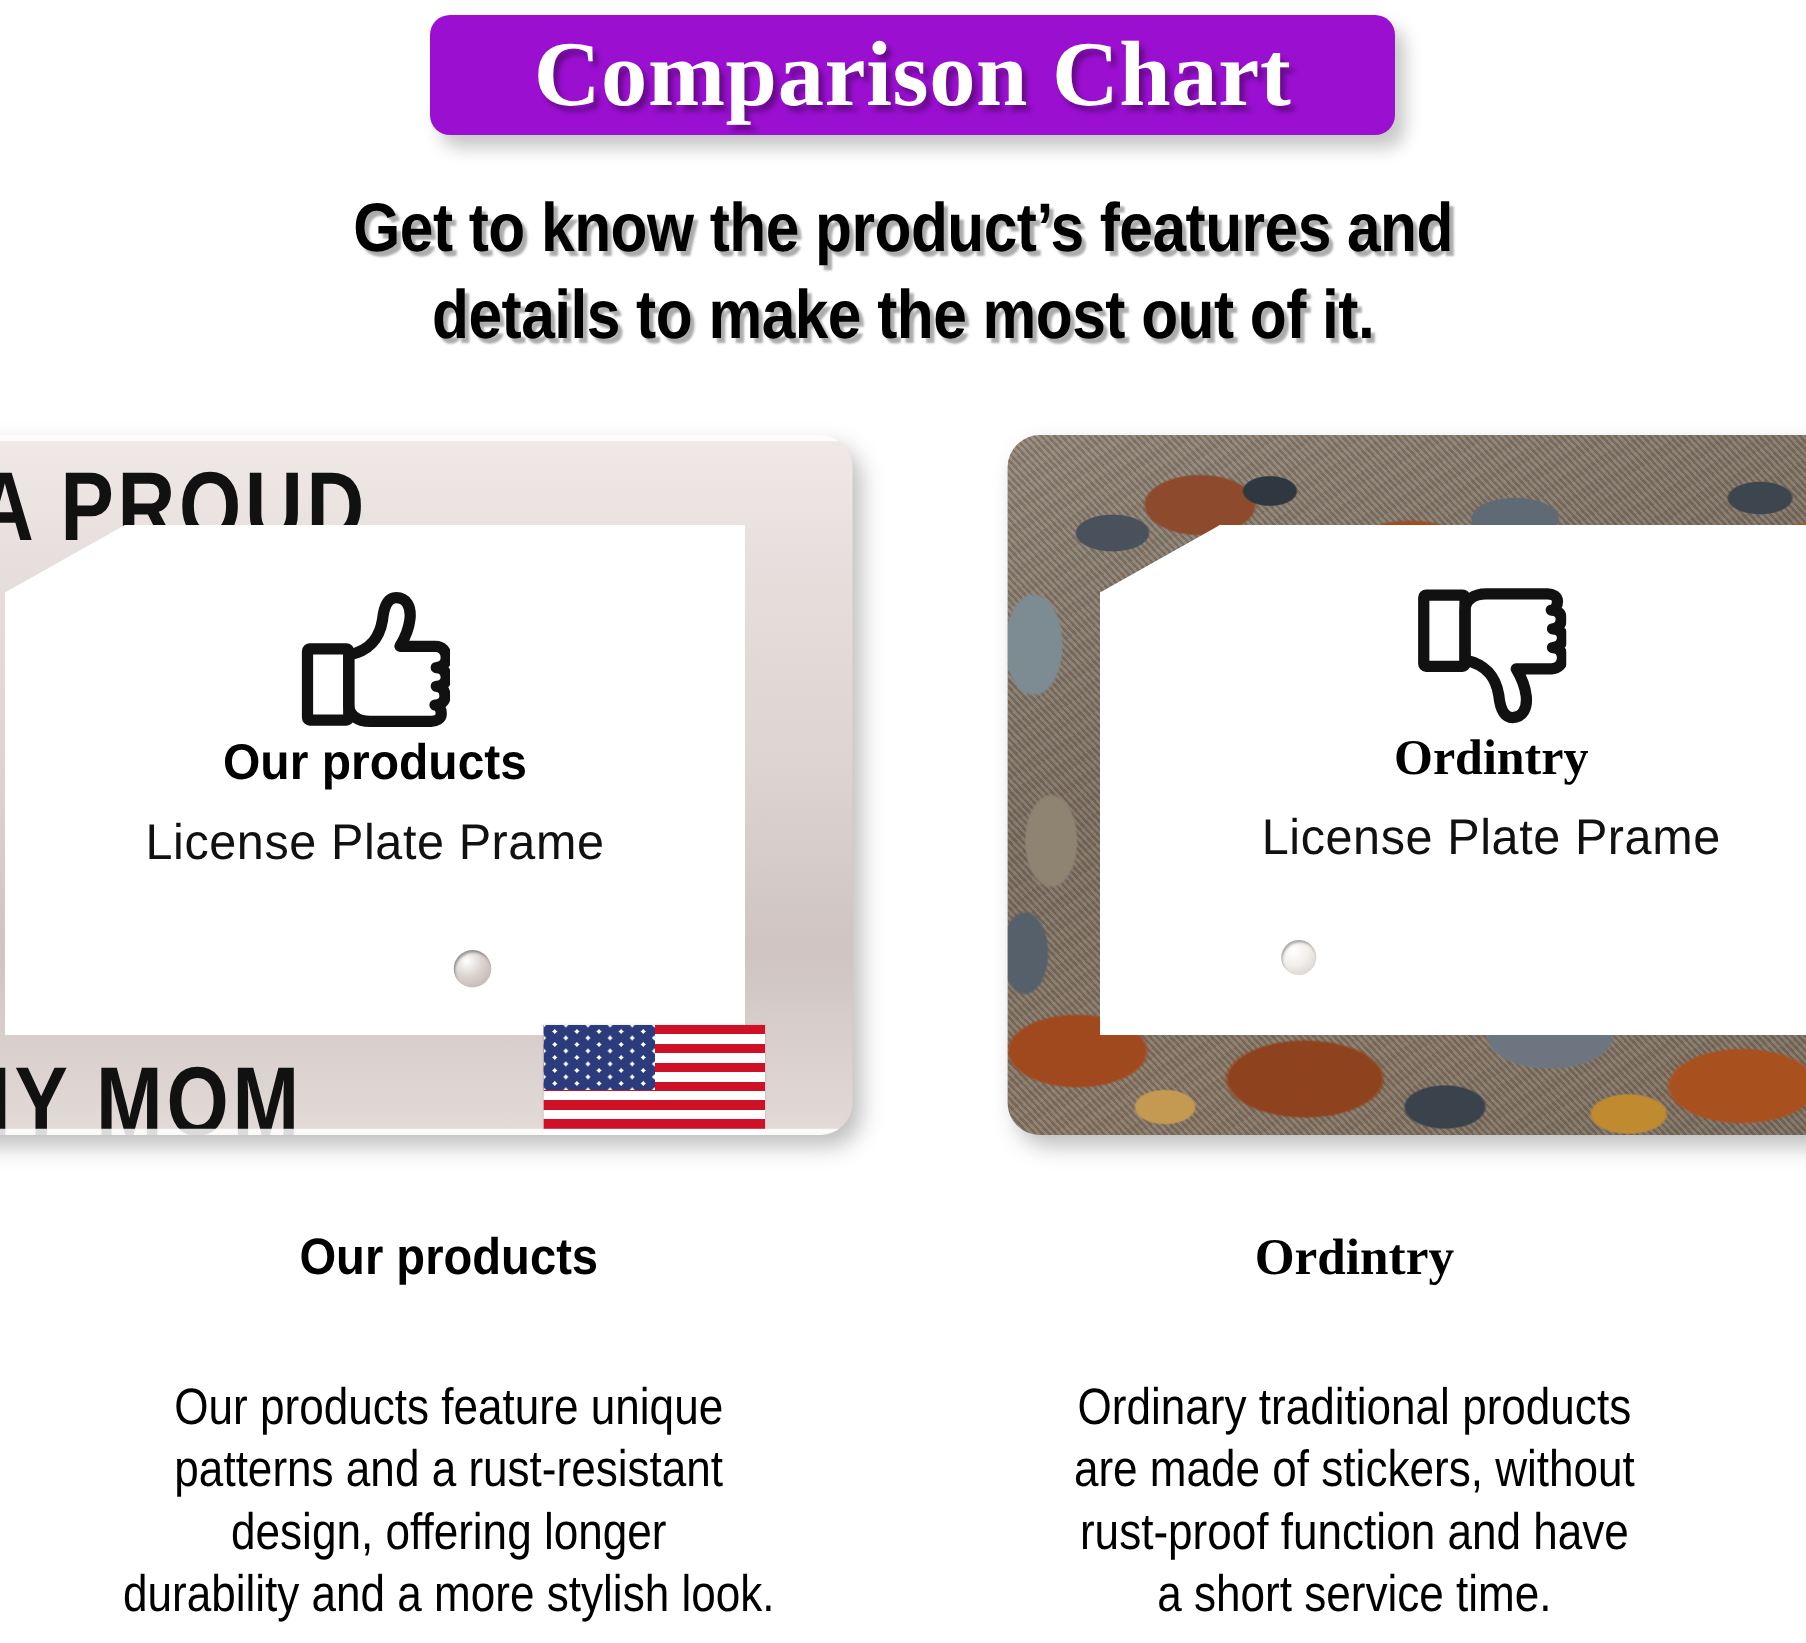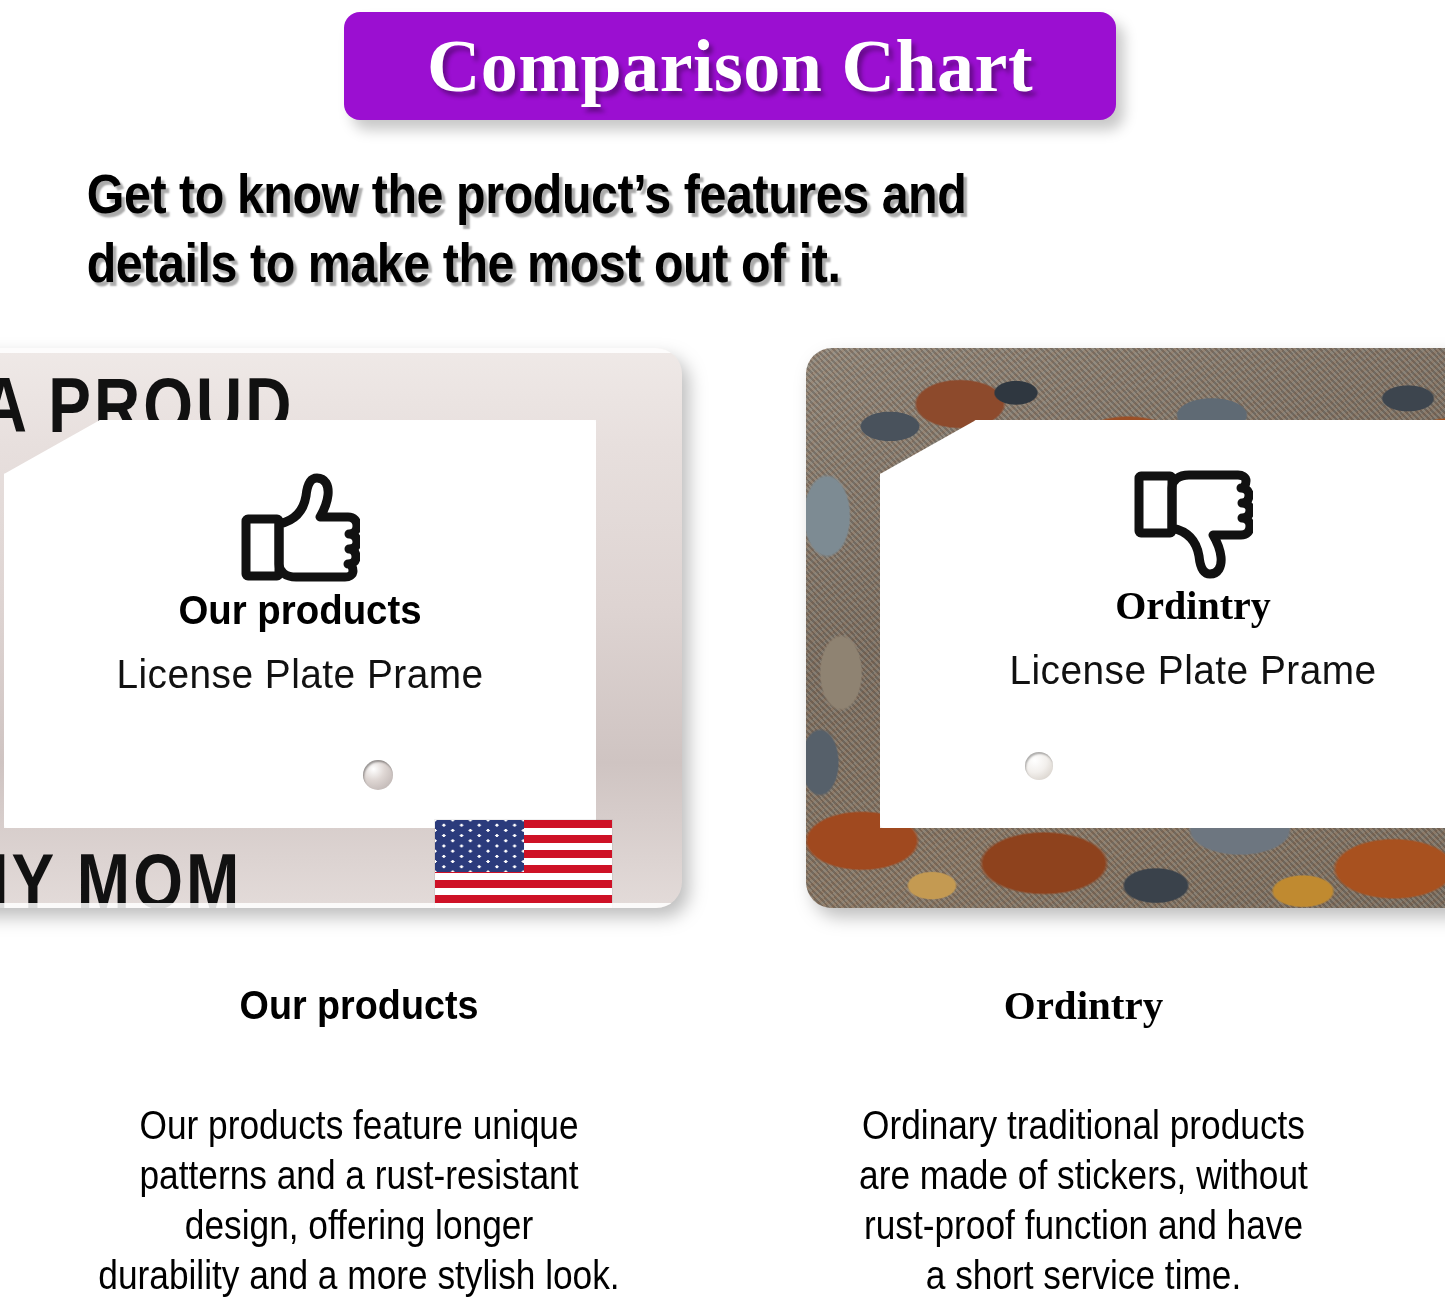--- a/index.html
+++ b/index.html
@@ -3,35 +3,36 @@
 <meta charset="utf-8">
 <style>
   html,body{margin:0;padding:0;}
   body{
     width:1445px;height:1314px;background:#ffffff;overflow:hidden;
     font-family:"Liberation Sans",sans-serif;position:relative;
   }
 
   
   #title-banner{
-    position:absolute;left:344px;top:12px;width:772px;height:108px;
+    position:absolute;left:344px;top:12px;width:772px;height:96px;
     background:#9B0FD1;border-radius:16px;
     box-shadow:8px 10px 14px rgba(0,0,0,0.22);
     display:flex;align-items:center;justify-content:center;
   }
   #title-banner .txt{
     font-family:"Liberation Serif",serif;font-weight:700;
     font-size:74px;color:#ffffff;letter-spacing:0.5px;line-height:1;
     text-shadow:4px 5px 4px rgba(0,0,0,0.33);
     white-space:nowrap;
   }
 
   
   #subtitle{
-    position:absolute;left:0;top:160px;width:1445px;
+    position:absolute;left:0;top:148px;width:1445px;
+    text-align:center;
   }
   #subtitle .line{
     display:block;
     font-family:"Liberation Sans",sans-serif;font-weight:700;
     font-size:55px;line-height:69px;color:#000000;
     letter-spacing:-0.5px;
     transform:scaleX(0.88);
     text-shadow:4px 4px 2px rgba(0,0,0,0.33);
   }
 

